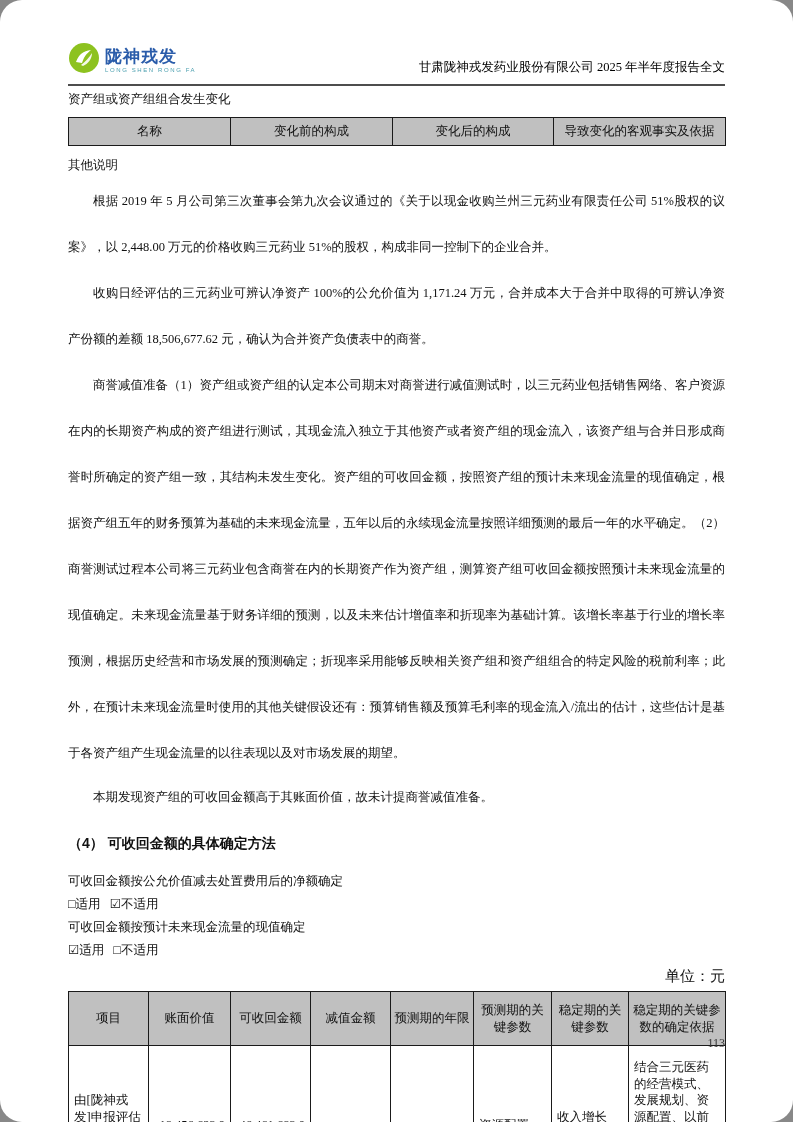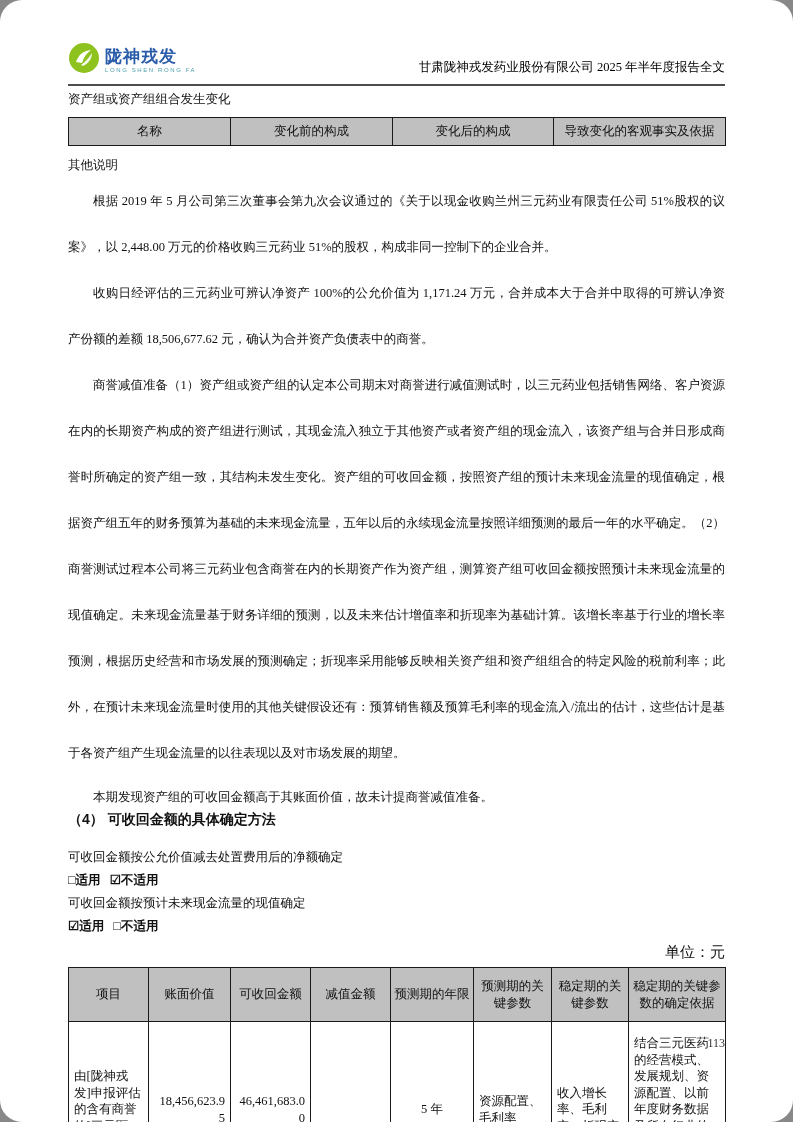--- a/index.html
+++ b/index.html
@@ -28,25 +28,25 @@
   table { border-collapse:collapse; width:657px; table-layout:fixed; }
   .t1 { margin-top:9px; border:1.5px solid #1a1a1a; }
   .t1 th {
     background:#c0c0c0; border:1px solid #1a1a1a; font-weight:normal;
     font-size:12.5px; height:28px; text-align:center; vertical-align:middle; padding:0 2px;
   }
   .other-note { margin-top:9px; line-height:20px; }
   .para { text-indent:2em; text-align:justify; line-height:46px; font-size:12.5px; }
   .p-first { margin-top:3px; }
   .p-last { margin-top:10px; line-height:22px; }
-  .sec-heading { font-weight:bold; font-size:14px; line-height:22px; font-family:"Liberation Sans",sans-serif; }
+  .sec-heading { margin-top:24px; font-weight:bold; font-size:14px; line-height:22px; font-family:"Liberation Sans",sans-serif; }
   .plain { margin-top:16px; line-height:23px; }
   .plain2 { line-height:23px; }
   .chk-line { line-height:23px; }
-  .chk { display:inline-block;font-weight:bold; }
+  .chk { display:inline-block; }
   .chk + .chk { margin-left:6px; }
   .unit-line { margin-top:4px; text-align:right; line-height:20px; font-size:15px; }
   .t2 { margin-top:5px; border:1.5px solid #1a1a1a; }
   .t2 th {
     background:#c0c0c0; border:1px solid #1a1a1a; font-weight:normal;
     font-size:12.5px; line-height:17px; height:54px; text-align:center;
     vertical-align:middle; padding:2px 3px;
   }
   .t2 td {
     border:1px solid #1a1a1a; font-size:12.5px; line-height:16.5px;

